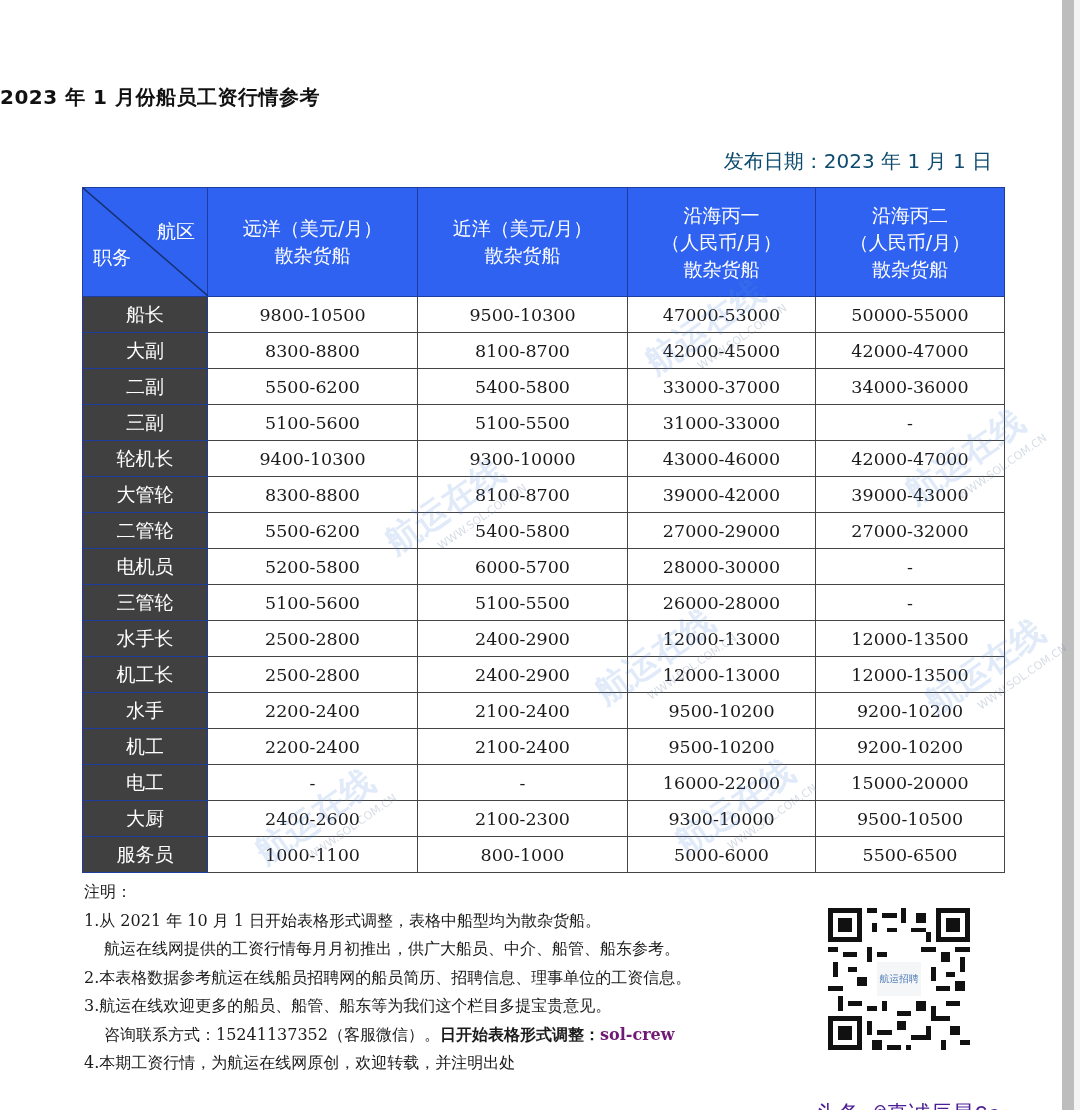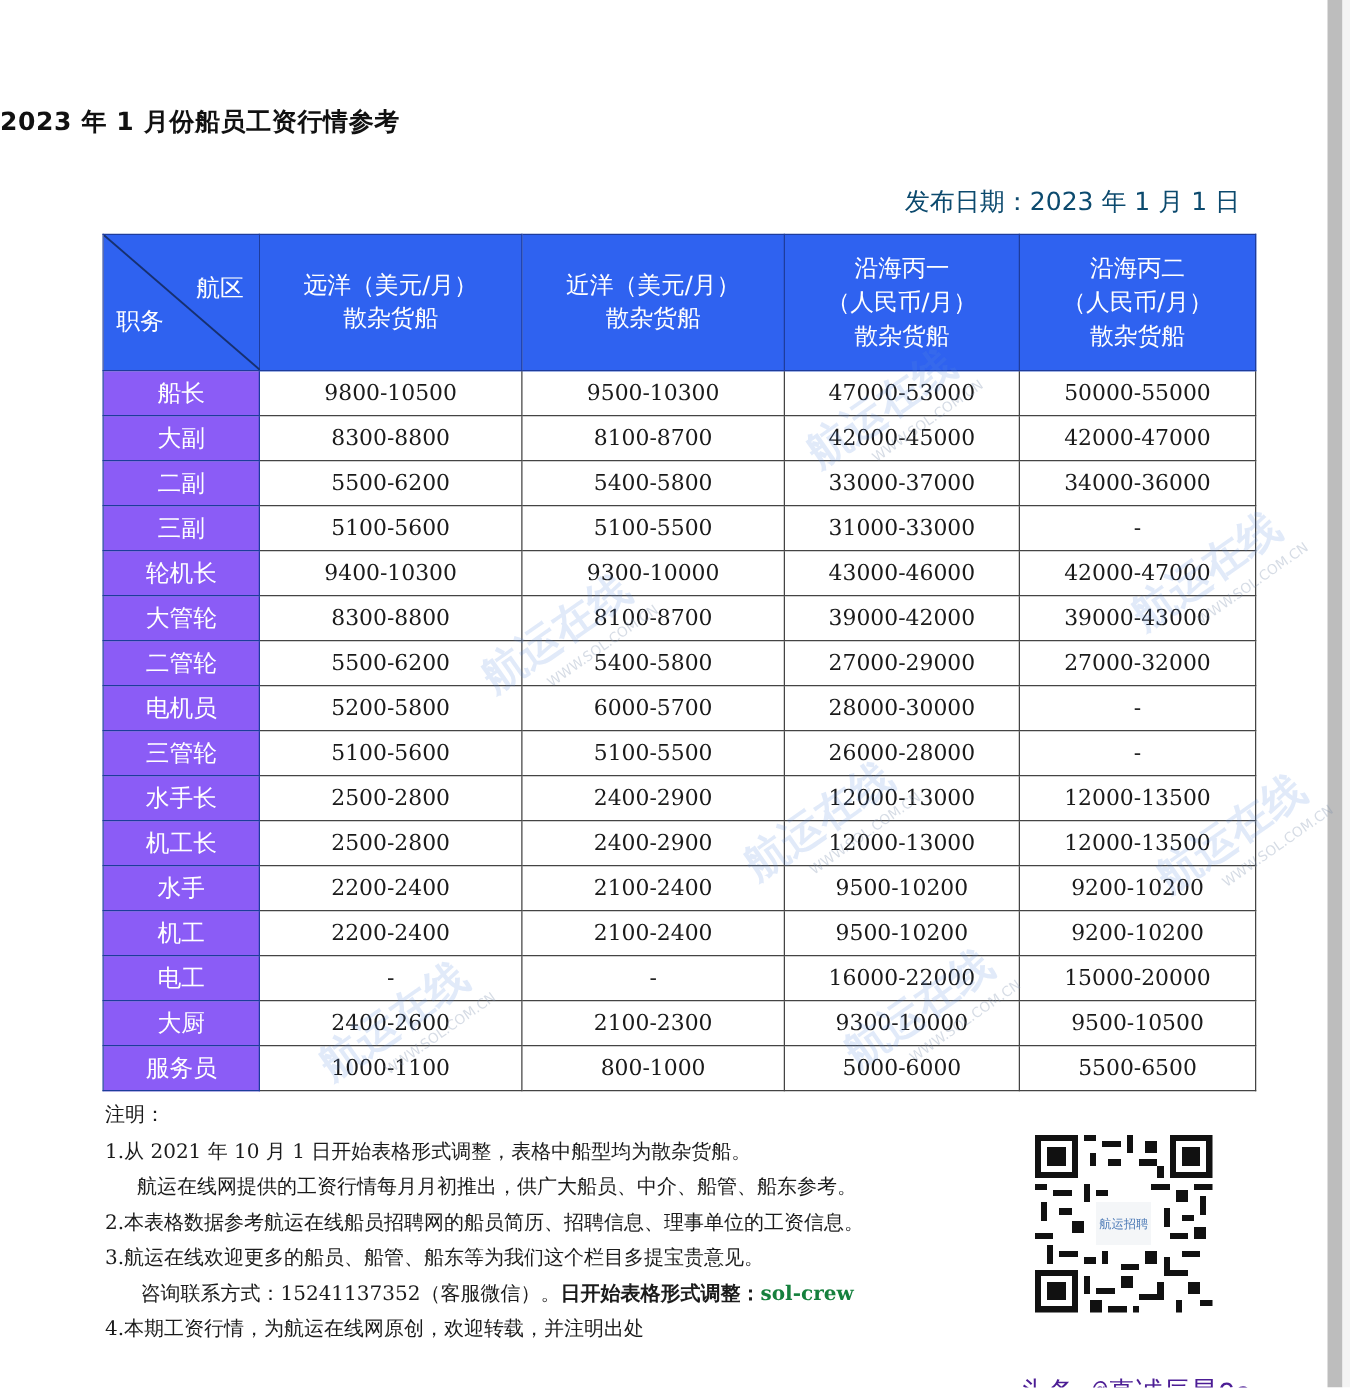--- a/index.html
+++ b/index.html
@@ -24,36 +24,36 @@
   table.wage td, table.wage th { border: 1.5px solid #444; padding: 0; text-align: center; vertical-align: middle; }
   table.wage thead th {
     background: #2f62f0; color: #ffffff; font-weight: normal; font-size: 19px; line-height: 27px; height: 108px;
     font-family: "DejaVu Sans", "Liberation Sans", sans-serif; border-color: #1e3c9c;
   }
   .diag { position: relative; }
   .diag svg { position: absolute; left: 0; top: 0; }
   .diag .region { position: absolute; right: 12px; top: 30px; }
   .diag .role { position: absolute; left: 10px; top: 56px; }
   table.wage tbody td.role-cell {
-    background: #8b5cf6; color: #fff; font-size: 19px; font-family: Liberation Sans, sans-serif;
+    background: #404040; color: #fff; font-size: 19px; font-family: Liberation Sans, sans-serif;
     border-color: #1e3c9c;
   }
   table.wage tbody tr { height: 36px; }
   table.wage tbody td.val { font-size: 17.5px; color: #1a1a1a; background: transparent; }
   .wm {
     position: absolute; font-family: "DejaVu Sans", sans-serif; font-weight: bold; color: rgba(90,140,220,0.18);
     transform: rotate(-35deg); font-size: 34px; pointer-events: none; white-space: nowrap;
   }
   .wm small { font-size: 11px; display: block; color: rgba(120,140,170,0.3); font-weight: normal; margin-left: 40px; }
   .notes {
     position: absolute; left: 84px; top: 878px; font-size: 16px; line-height: 28.5px; color: #1b1b1b;
   }
-  .notes .indent { padding-left: 20px; text-align: center; }
+  .notes .indent { padding-left: 20px; }
   .notes .bold { font-weight: bold; }
-  .notes .red { color: #15803d; font-weight: bold; }
+  .notes .red { color: #701a75; font-weight: bold; }
   .qr { position: absolute; left: 828px; top: 908px; width: 142px; height: 142px; }
   .byline {
     position: absolute; left: 816px; top: 1058px; font-size: 22px; color: #4c1d95;
     font-family: Liberation Mono, monospace;
     margin-top: 41px;
   }
 </style>
 </head>
 <body>
 

